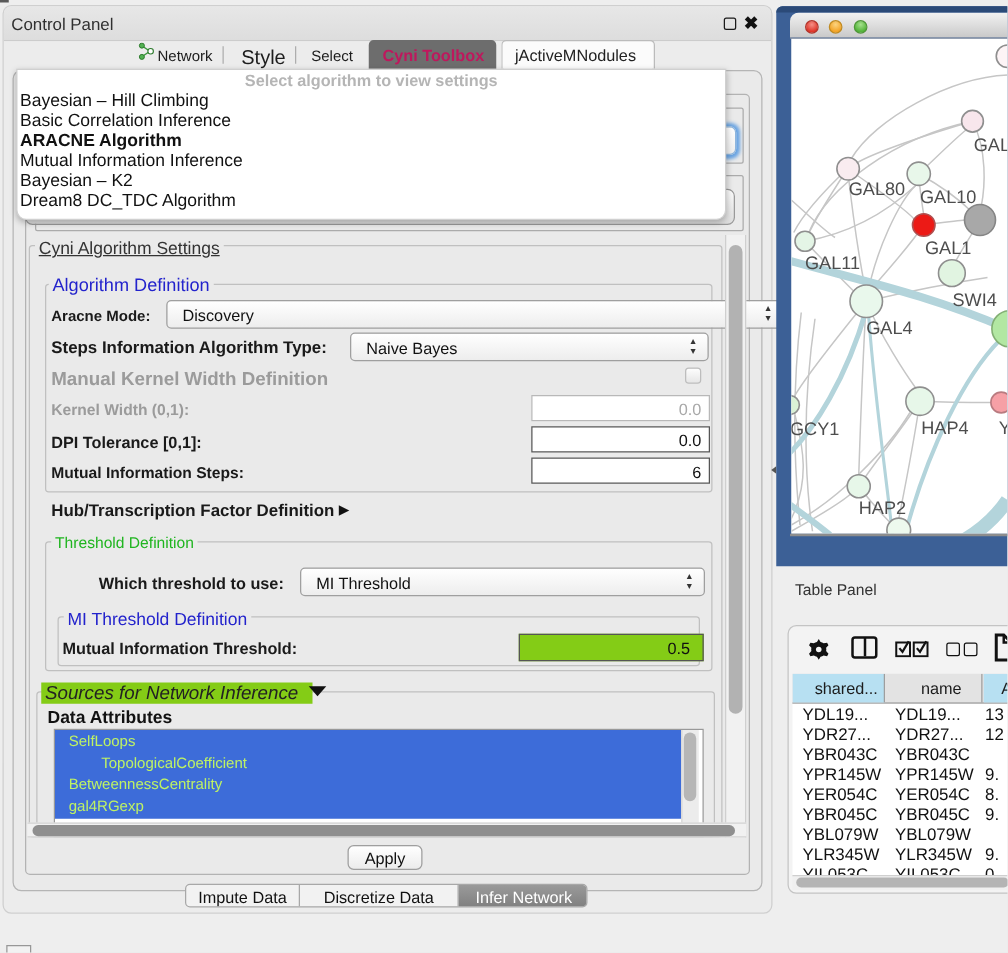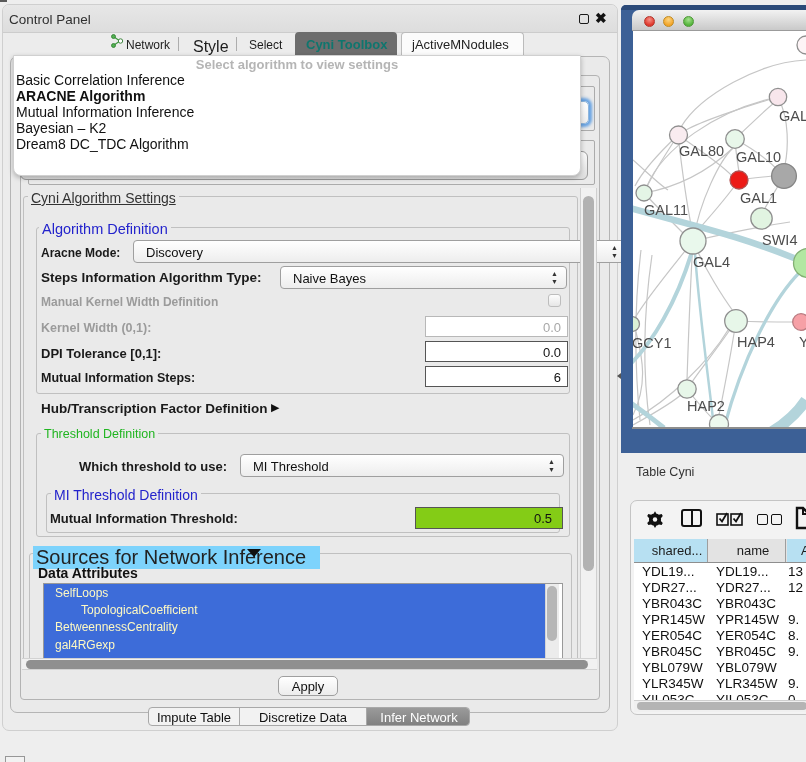--- a/index.html
+++ b/index.html
@@ -13,21 +13,21 @@
 <div class="abs" style="left:0;top:0;width:7px;height:2px;background:#5a5a5a;"></div>
 
 <div class="abs" style="left:2px;top:4px;width:616px;height:727px;background:#ececec;border:1px solid #cfcfcf;border-radius:7px;"></div>
 
 <div class="abs" style="left:3px;top:5px;width:614px;height:28px;background:linear-gradient(#e7e7e7,#dddddd);border-bottom:1px solid #cccccc;border-radius:6px 6px 0 0;"></div>
 <div class="abs" style="left:9px;top:12px;font-size:13.5px;color:#303030;">Control Panel</div>
 <div class="abs" style="left:579px;top:14px;width:10px;height:10px;border:1.5px solid #1a1a1a;border-radius:2px;"></div>
 <div class="abs" style="left:595px;top:10px;font-size:14px;font-weight:bold;color:#111;">✖</div>
 
 <div class="abs" style="left:295px;top:32px;width:102px;height:23px;background:#6d6d6d;border-radius:4px 4px 0 0;"></div>
-<div class="abs" style="left:306px;top:37px;font-size:13px;font-weight:bold;color:#0f766e;">Cyni Toolbox</div>
+<div class="abs" style="left:306px;top:37px;font-size:13px;font-weight:bold;color:#be185d;">Cyni Toolbox</div>
 <div class="abs" style="left:401px;top:32px;width:123px;height:23px;background:#fbfbfb;border:1px solid #bbbbbb;border-bottom:none;border-radius:4px 4px 0 0;"></div>
 <div class="abs" style="left:412px;top:37px;font-size:13px;color:#222;">jActiveMNodules</div>
 <svg class="abs" style="left:110px;top:34px" width="14" height="14" viewBox="0 0 14 14">
   <line x1="4" y1="3" x2="10" y2="7" stroke="#3a9a3a" stroke-width="1.2"></line>
   <line x1="4" y1="11" x2="10" y2="7" stroke="#3a9a3a" stroke-width="1.2"></line>
   <circle cx="3.5" cy="2.5" r="2" fill="#52b152" stroke="#2c7a2c" stroke-width="0.8"></circle>
   <circle cx="3.5" cy="11.5" r="2" fill="#52b152" stroke="#2c7a2c" stroke-width="0.8"></circle>
   <circle cx="10.5" cy="7" r="2.2" fill="#ffffff" stroke="#2c7a2c" stroke-width="0.9"></circle>
 </svg>
 <div class="abs" style="left:126px;top:38px;font-size:12px;color:#1d1d1d;">Network</div>
@@ -55,21 +55,21 @@
 <div class="abs" style="left:41px;top:246px;font-size:12px;font-weight:bold;color:#1a1a1a;">Aracne Mode:</div>
 <div class="abs" style="left:133px;top:240px;width:494px;height:23px;background:linear-gradient(#ffffff,#ededed);border:1px solid #9f9f9f;border-radius:4px;">
   <div class="abs" style="left:12px;top:4px;font-size:13px;color:#111;">Discovery</div>
   <div class="abs" style="right:8px;top:3px;font-size:7px;color:#333;line-height:8px;">▲<br>▼</div>
 </div>
 <div class="abs" style="left:41px;top:270px;font-size:13.5px;font-weight:bold;color:#1a1a1a;">Steps Information Algorithm Type:</div>
 <div class="abs" style="left:280px;top:266px;width:287px;height:23px;background:linear-gradient(#ffffff,#ededed);border:1px solid #9f9f9f;border-radius:4px;">
   <div class="abs" style="left:12px;top:4px;font-size:13px;color:#111;">Naive Bayes</div>
   <div class="abs" style="right:8px;top:3px;font-size:7px;color:#333;line-height:8px;">▲<br>▼</div>
 </div>
-<div class="abs" style="left:41px;top:295px;font-size:12px;font-weight:bold;color:#9b9b9b;">Manual Kernel Width Definition</div>
+<div class="abs" style="left:41px;top:295px;font-size:15px;font-weight:bold;color:#9b9b9b;">Manual Kernel Width Definition</div>
 <div class="abs" style="left:548px;top:294px;width:13px;height:13px;background:linear-gradient(#fdfdfd,#e6e6e6);border:1px solid #bdbdbd;border-radius:3px;"></div>
 <div class="abs" style="left:41px;top:321px;font-size:12.5px;font-weight:bold;color:#9b9b9b;">Kernel Width (0,1):</div>
 <div class="abs" style="left:425px;top:316px;width:143px;height:21px;background:#ffffff;border:1px solid #b8b8b8;">
   <div class="abs" style="right:6px;top:3px;font-size:13px;color:#a8a8a8;">0.0</div>
 </div>
 <div class="abs" style="left:41px;top:346px;font-size:13px;font-weight:bold;color:#1a1a1a;">DPI Tolerance [0,1]:</div>
 <div class="abs" style="left:425px;top:341px;width:143px;height:21px;background:#ffffff;border:1px solid #555555;">
   <div class="abs" style="right:6px;top:3px;font-size:13px;color:#111;">0.0</div>
 </div>
 <div class="abs" style="left:41px;top:371px;font-size:12.5px;font-weight:bold;color:#1a1a1a;">Mutual Information Steps:</div>
@@ -88,53 +88,54 @@
   <div class="abs" style="right:8px;top:3px;font-size:7px;color:#333;line-height:8px;">▲<br>▼</div>
 </div>
 <div class="abs" style="left:46px;top:493px;width:514px;height:40px;border:1px solid #c0c0c0;border-radius:3px;"></div>
 <div class="abs" style="left:51px;top:487px;background:#eaeaea;padding:0 3px;font-size:14px;color:#2323cc;">MI Threshold Definition</div>
 <div class="abs" style="left:50px;top:511px;font-size:13px;font-weight:bold;color:#1a1a1a;">Mutual Information Threshold:</div>
 <div class="abs" style="left:415px;top:507px;width:148px;height:22px;background:#84cc16;border:1px solid #555555;">
   <div class="abs" style="right:10px;top:3px;font-size:13px;color:#111;">0.5</div>
 </div>
 
 <div class="abs" style="left:29px;top:553px;width:543px;height:117px;border:1px solid #c0c0c0;border-radius:3px;"></div>
-<div class="abs" style="left:33px;top:546px;background:#7dd3fc;padding:0 3px;font-size:20px;color:#222;">Sources for Network Inference &nbsp;</div>
+<div class="abs" style="left:33px;top:546px;background:#84cc16;padding:0 3px;font-size:15px;color:#222;font-style:italic;">Sources for Network Inference &nbsp;</div>
 <div class="abs" style="left:247px;top:549px;width:0;height:0;border-left:7px solid transparent;border-right:7px solid transparent;border-top:8px solid #111;"></div>
 <div class="abs" style="left:38px;top:565px;font-size:14px;font-weight:bold;color:#111;">Data Attributes</div>
 <div class="abs" style="left:43px;top:583px;width:520px;height:87px;background:#ffffff;border:1px solid #999999;"></div>
-<div class="abs" style="left:44px;top:584px;width:501px;height:85px;background:#3d6cd9;color:#fef9c3;font-size:12px;">
+<div class="abs" style="left:44px;top:584px;width:501px;height:71px;background:#3d6cd9;color:#bef264;font-size:12px;">
   <div style="height:17.2px;padding-left:11px;padding-top:2px;">SelfLoops</div>
   <div style="height:17.2px;padding-left:1px;padding-top:2px;margin-left:36px;">TopologicalCoefficient</div>
   <div style="height:17.2px;padding-left:11px;padding-top:2px;">BetweennessCentrality</div>
   <div style="height:17.2px;padding-left:11px;padding-top:2px;">gal4RGexp</div>
 </div>
 <div class="abs" style="left:545px;top:584px;width:14px;height:85px;background:#ececec;border-left:1px solid #d5d5d5;"></div>
 <div class="abs" style="left:547px;top:586px;width:10px;height:55px;background:#b6b6b6;border-radius:5px;"></div>
 
 <div class="abs" style="left:580px;top:188px;width:17px;height:482px;background:#f1f1f1;border-left:1px solid #cfcfcf;border-right:1px solid #cfcfcf;"></div>
 <div class="abs" style="left:583px;top:196px;width:11px;height:375px;background:#b2b2b2;border-radius:5.5px;"></div>
 <div class="abs" style="left:22px;top:658px;width:575px;height:12px;background:#f1f1f1;border-top:1px solid #d2d2d2;border-bottom:1px solid #d2d2d2;"></div>
 <div class="abs" style="left:26px;top:659.5px;width:562px;height:9px;background:#8f8f8f;border-radius:4.5px;"></div>
 
 <div class="abs" style="left:278px;top:676px;width:60px;height:20px;background:linear-gradient(#ffffff,#ececec);border:1px solid #9f9f9f;border-radius:5px;text-align:center;font-size:13px;color:#111;padding-top:2px;">Apply</div>
 
 <div class="abs" style="left:148px;top:707px;width:322px;height:19px;background:#f2f2f2;border:1px solid #a8a8a8;border-radius:4px;overflow:hidden;">
-  <div class="abs" style="left:0;top:0;width:91px;height:19px;font-size:13px;color:#111;text-align:center;padding-top:2px;border-right:1px solid #a8a8a8;">Impute Table</div>
+  <div class="abs" style="left:0;top:0;width:91px;height:19px;font-size:13px;color:#111;text-align:center;padding-top:2px;border-right:1px solid #a8a8a8;">Impute Data</div>
   <div class="abs" style="left:91px;top:0;width:127px;height:19px;font-size:13px;color:#111;text-align:center;padding-top:2px;border-right:1px solid #a8a8a8;">Discretize Data</div>
   <div class="abs" style="left:218px;top:0;width:104px;height:19px;background:linear-gradient(#9a9a9a,#7e7e7e);font-size:13px;color:#ffffff;text-align:center;padding-top:2px;">Infer Network</div>
 </div>
 
 <div class="abs" style="left:617px;top:373px;width:0;height:0;border-top:3px solid transparent;border-bottom:3px solid transparent;border-right:4px solid #555;"></div>
 
 <div class="abs" style="left:5px;top:756px;width:20px;height:12px;background:#f2f2f2;border:1.5px solid #979797;"></div>
 
 <div class="abs" style="left:13px;top:55px;width:568px;height:121px;background:#ffffff;border:1px solid #d0d0d0;border-radius:0 0 8px 8px;box-shadow:0 2px 5px rgba(0,0,0,0.25);z-index:50;"></div>
 <div class="abs" style="left:13px;top:55px;width:568px;z-index:51;font-size:14px;color:#111;">
   <div style="text-align:center;font-weight:bold;color:#b5b5b5;font-size:13px;height:17px;padding-top:2px;">Select algorithm to view settings</div>
+  <div style="height:16px;padding-left:3px;">Bayesian – Hill Climbing</div>
   <div style="height:16px;padding-left:3px;">Basic Correlation Inference</div>
   <div style="height:16px;padding-left:3px;font-weight:bold;">ARACNE Algorithm</div>
   <div style="height:16px;padding-left:3px;">Mutual Information Inference</div>
   <div style="height:16px;padding-left:3px;">Bayesian – K2</div>
   <div style="height:16px;padding-left:3px;">Dream8 DC_TDC Algorithm</div>
 </div>
 
 <div class="abs" style="left:621px;top:5px;width:185px;height:448px;background:#3c6096;border-radius:5px 0 0 0;"></div>
 <div class="abs" style="left:621px;top:5px;width:185px;height:5px;background:#2b4a78;border-radius:5px 0 0 0;"></div>
 
@@ -212,21 +213,21 @@
     <text x="762" y="245">SWI4</text>
     <text x="632" y="348">GCY1</text>
     <text x="737" y="347">HAP4</text>
     <text x="799" y="347">Y</text>
     <text x="687" y="411">HAP2</text>
   </g>
 </svg>
 </div>
 <div class="abs" style="left:632px;top:427px;width:174px;height:2px;background:#8d8d8d;"></div>
 
-<div class="abs" style="left:636px;top:465px;font-size:12.5px;color:#333;">Table Cyni</div>
+<div class="abs" style="left:636px;top:465px;font-size:12.5px;color:#333;">Table Panel</div>
 <div class="abs" style="left:630px;top:500px;width:182px;height:215px;background:#f3f3f3;border:1px solid #c4c4c4;border-radius:7px 0 0 7px;"></div>
 
 <svg class="abs" style="left:645px;top:509px" width="20" height="20" viewBox="0 0 18 18">
   <path fill="#111" d="M9,2 L10.3,4.2 a5,5 0 0 1 2.2,0.9 l2.5,-0.5 1,1.8 -1.7,1.9 a5,5 0 0 1 0,2.4 l1.7,1.9 -1,1.8 -2.5,-0.5 a5,5 0 0 1 -2.2,0.9 L9,17 7.7,14.8 a5,5 0 0 1 -2.2,-0.9 l-2.5,0.5 -1,-1.8 1.7,-1.9 a5,5 0 0 1 0,-2.4 L2,6.4 3,4.6 5.5,5.1 a5,5 0 0 1 2.2,-0.9 Z"></path>
   <circle cx="9" cy="9.5" r="2" fill="#f3f3f3"></circle>
 </svg>
 <div class="abs" style="left:681px;top:509px;width:21px;height:18px;border:2.5px solid #111;border-radius:3px;"></div>
 <div class="abs" style="left:690.5px;top:510px;width:2.2px;height:15px;background:#111;"></div>
 <svg class="abs" style="left:716px;top:511px" width="28" height="15" viewBox="0 0 28 15">
   <rect x="1" y="3" width="11" height="11" fill="none" stroke="#111" stroke-width="1.6"></rect>

